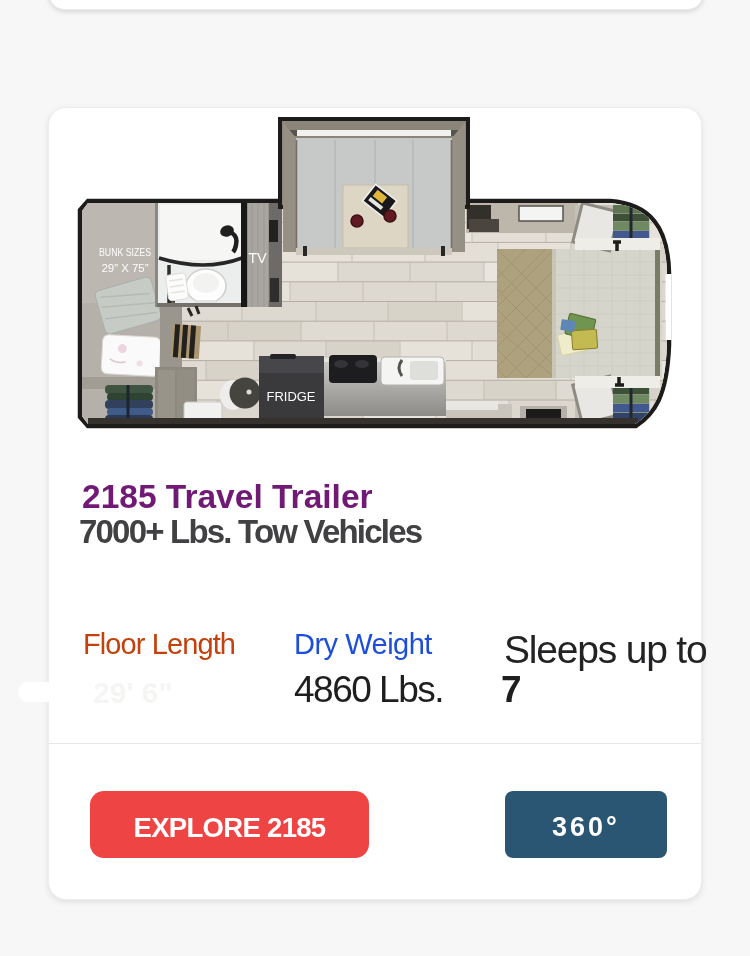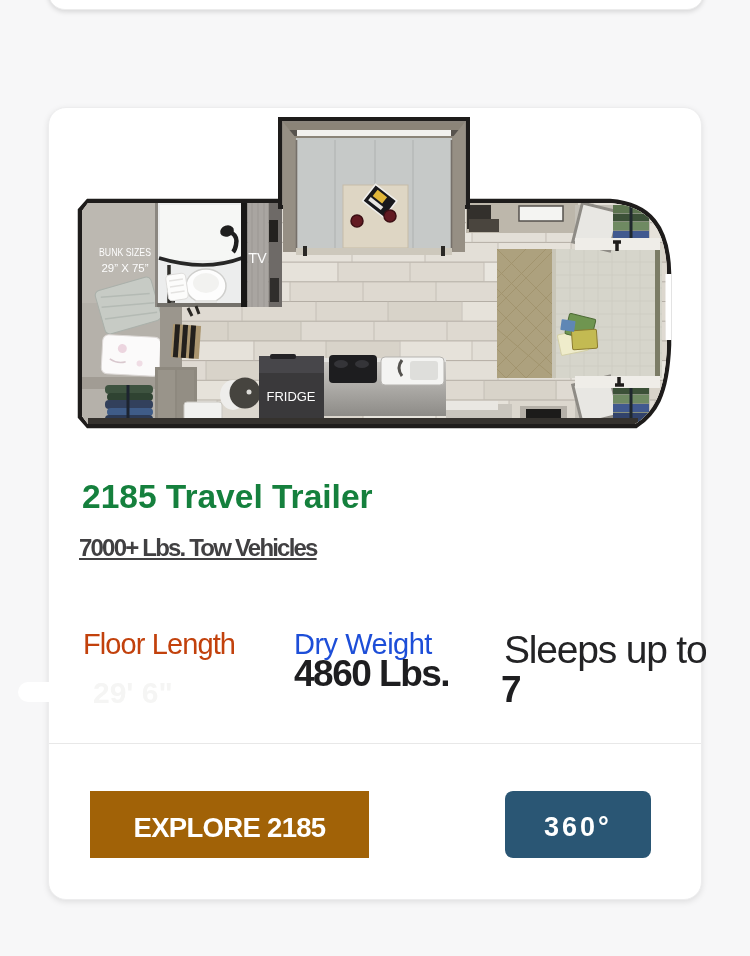--- a/index.html
+++ b/index.html
@@ -349,35 +349,35 @@
 
     <path d="M296.5 140 V250 M451.5 140 V250" stroke="#76706a" stroke-width="1.6"></path>
 
     <rect x="296" y="248" width="156" height="7" fill="#cdc8bc"></rect>
     <path d="M305 246 v10 M443 246 v10" stroke="#2a2825" stroke-width="4"></path>
   </g>
 
   <rect x="665.5" y="274" width="6" height="66" fill="#ffffff"></rect>
 </svg>
 
-<div class="abs" style="left:82px;top:478px;font-size:33.5px;font-weight:bold;color:#15803d;">2185 Travel Trailer</div>
-
-<div class="abs" style="left:79px;top:534px;font-size:24px;font-weight:bold;letter-spacing:-1.8px;color:#414042;text-decoration:underline;">7000+ Lbs. Tow Vehicles</div>
+<div class="abs" style="left:82px;top:478px;font-size:33.5px;font-weight:bold;color:#701a75;">2185 Travel Trailer</div>
+
+<div class="abs" style="left:79px;top:513px;font-size:33px;font-weight:bold;letter-spacing:-1.8px;color:#414042;">7000+ Lbs. Tow Vehicles</div>
 
 <div class="abs" style="left:83px;top:628px;font-size:29px;letter-spacing:-0.9px;color:#c2410c;">Floor Length</div>
 
 <div class="abs" style="left:294px;top:628px;font-size:29px;letter-spacing:-0.5px;color:#1d4ed8;">Dry Weight</div>
 
 <div class="abs" style="left:504px;top:628px;font-size:39px;letter-spacing:-1.2px;color:#232325;">Sleeps up to</div>
 
-<div class="abs" style="left:294px;top:653px;font-size:37px;font-weight:bold;letter-spacing:-1.5px;color:#1e1e20;">4860 Lbs.</div>
+<div class="abs" style="left:294px;top:669px;font-size:37px;font-weight:normal;letter-spacing:-1.5px;color:#1e1e20;">4860 Lbs.</div>
 
 <div class="abs" style="left:501px;top:669px;font-size:37px;font-weight:bold;color:#1e1e20;">7</div>
 
 <div class="abs" style="left:93px;top:676px;font-size:30px;font-weight:bold;color:#f5f5f4;">29' 6"</div>
 
 <div class="abs" style="left:18px;top:682px;width:44px;height:20px;background:#fff;border-radius:10px;"></div>
 
 <div class="abs" style="left:49px;top:743px;width:652px;height:1px;background:#e8e8e8;"></div>
 
-<div class="abs" style="left:90px;top:791px;width:279px;height:67px;background:#a16207;border-radius:0;color:#fff;font-size:27.5px;font-weight:bold;letter-spacing:-0.7px;text-align:center;line-height:73px;">EXPLORE 2185</div>
-
-<div class="abs" style="left:505px;top:791px;width:146px;height:67px;background:#2a5674;border-radius:8px;color:#fff;font-size:27px;font-weight:bold;letter-spacing:3px;text-align:center;line-height:73px;">360°</div>
+<div class="abs" style="left:90px;top:791px;width:279px;height:67px;background:#ef4444;border-radius:14px;color:#fff;font-size:27.5px;font-weight:bold;letter-spacing:-0.7px;text-align:center;line-height:73px;">EXPLORE 2185</div>
+
+<div class="abs" style="left:505px;top:791px;width:162px;height:67px;background:#2a5674;border-radius:8px;color:#fff;font-size:27px;font-weight:bold;letter-spacing:3px;text-align:center;line-height:73px;">360°</div>
 
 </body></html>

